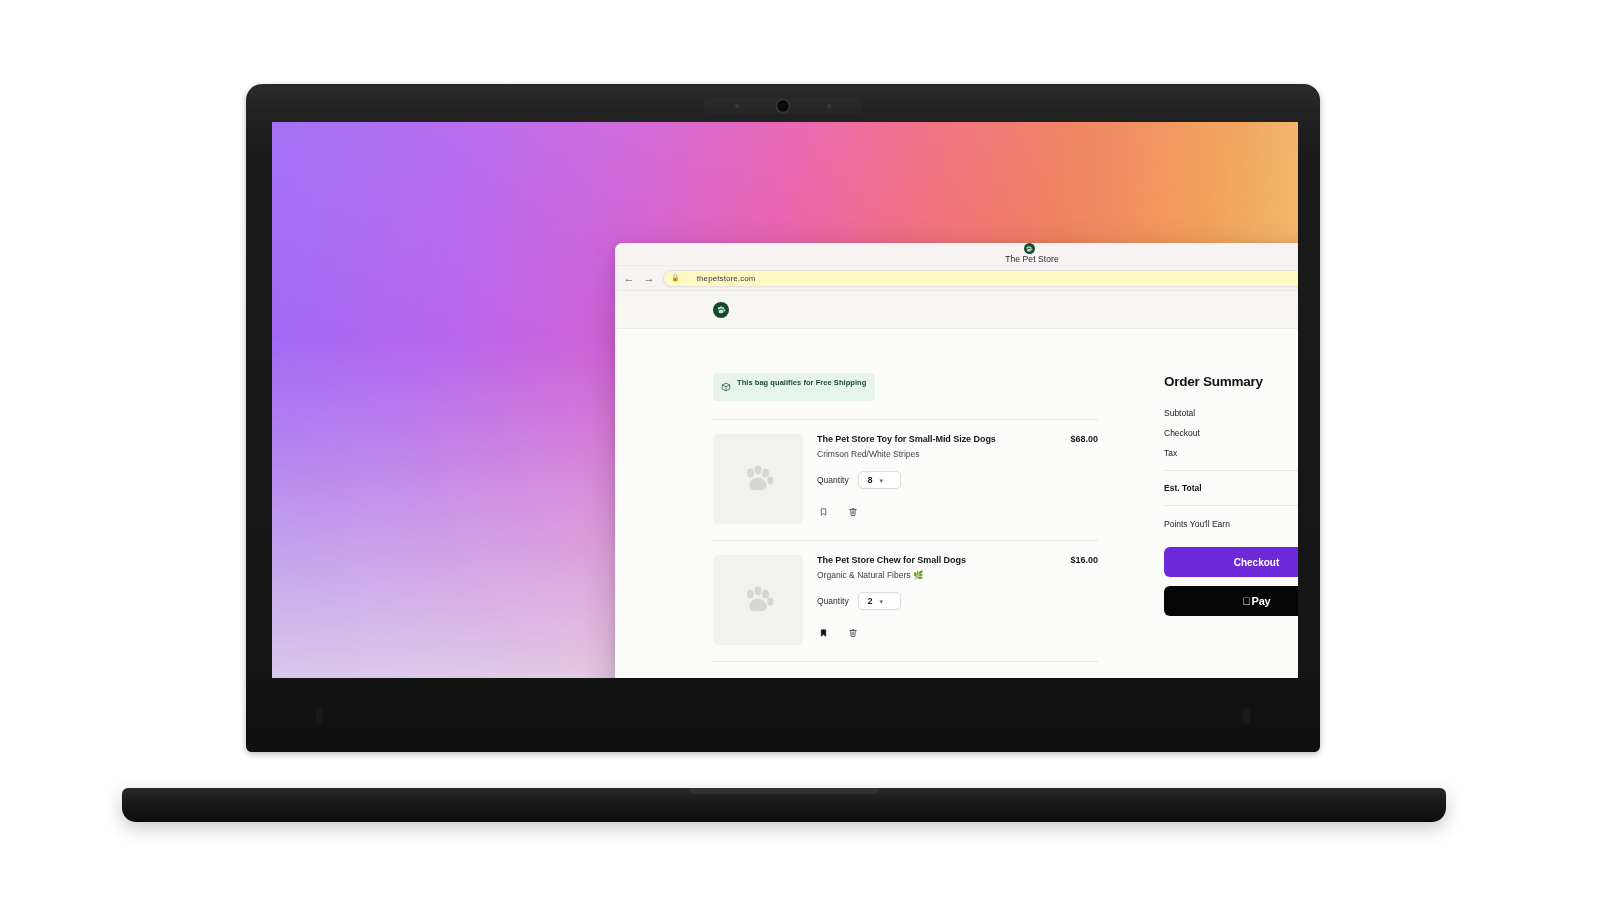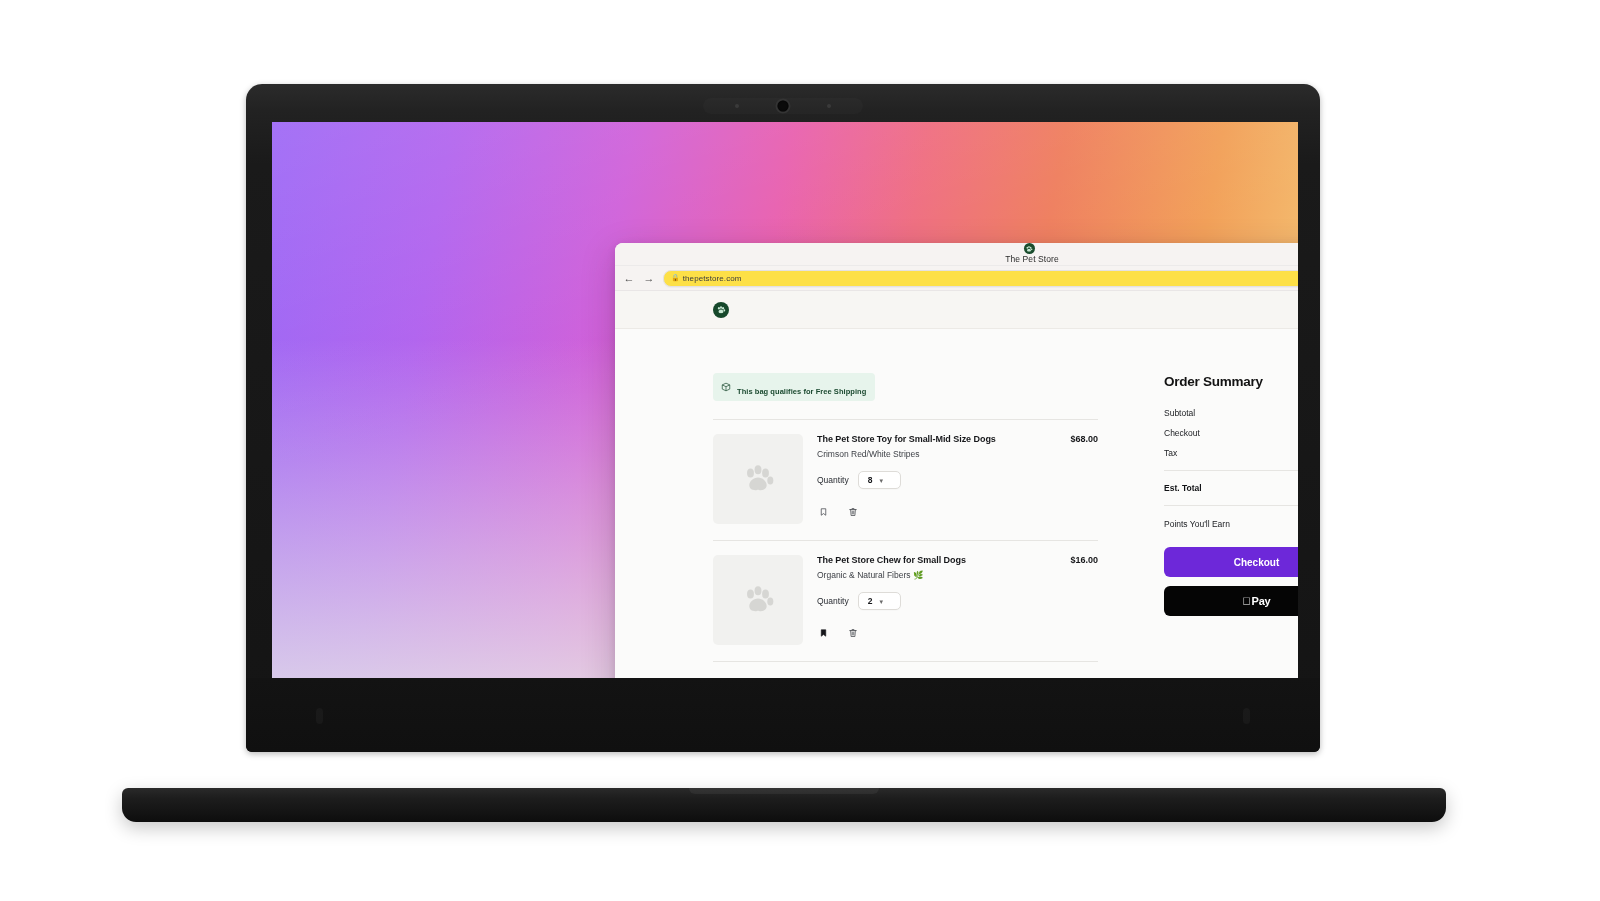--- a/index.html
+++ b/index.html
@@ -96,23 +96,23 @@
   .tab-title { font-size: 8.5px; color: #2b2b2b; letter-spacing: .1px; }
 
   .toolbar {
     height: 24px; display: flex; align-items: center; gap: 8px;
     padding: 0 8px 0 8px;
     background: #f6f3f2;
     border-bottom: 1px solid #e9e6e6;
   }
   .nav-arrow { font-size: 11px; color: #4a4a4a; line-height: 1; width: 12px; text-align: center; }
   .urlbar {
-    flex: 1 1 auto; height: 15px; background: #fde047;
+    flex: 1 1 auto; height: 15px; background: #fef9c3;
     border: 1px solid #e4e1e1; border-radius: 8px;
-    display: flex; align-items: center; padding: 0 7px; gap: 3px;
+    display: flex; align-items: center; padding: 0 7px; gap: 17px;
     box-shadow: 0 1px 1px rgba(0,0,0,.03);
   }
   .lock-glyph { font-size: 7px; color: #7a7a7a; }
   .url-text { font-size: 8px; color: #3d3d3d; letter-spacing: .1px; }
 
   
   .site { flex: 1 1 auto; display: flex; flex-direction: column; background: #fbfbfa; min-height: 0; }
   .site-header {
     height: 37px; display: flex; align-items: center;
     padding: 0 26px 0 22px;
@@ -128,21 +128,21 @@
   .site-body {
     flex: 1 1 auto; display: flex; justify-content: center;
     padding-top: 44px; gap: 66px; min-height: 0;
   }
   .col-left { width: 385px; }
   .col-right { width: 185px; }
 
   .page-title { font-size: 16.5px; font-weight: bold; color: #141414; letter-spacing: -.3px; margin: 0 0 13px 0; }
 
   .free-ship {
-    display: inline-flex; align-items: flex-end; gap: 6px;
+    display: inline-flex; align-items: flex-start; gap: 6px;
     background: #e7f4ec; border-radius: 4px;
     padding: 5px 9px 5px 8px;
   }
   .free-ship-text { font-size: 7.5px; font-weight: bold; color: #1b4a30; letter-spacing: .05px; }
 
   .divider { height: 1px; background: #e6e5e2; margin: 18px 0 0 0; }
 
   .item-row { display: flex; gap: 14px; padding: 14px 0 16px 0; }
   .item-thumb {
     width: 90px; height: 90px; border-radius: 5px;

